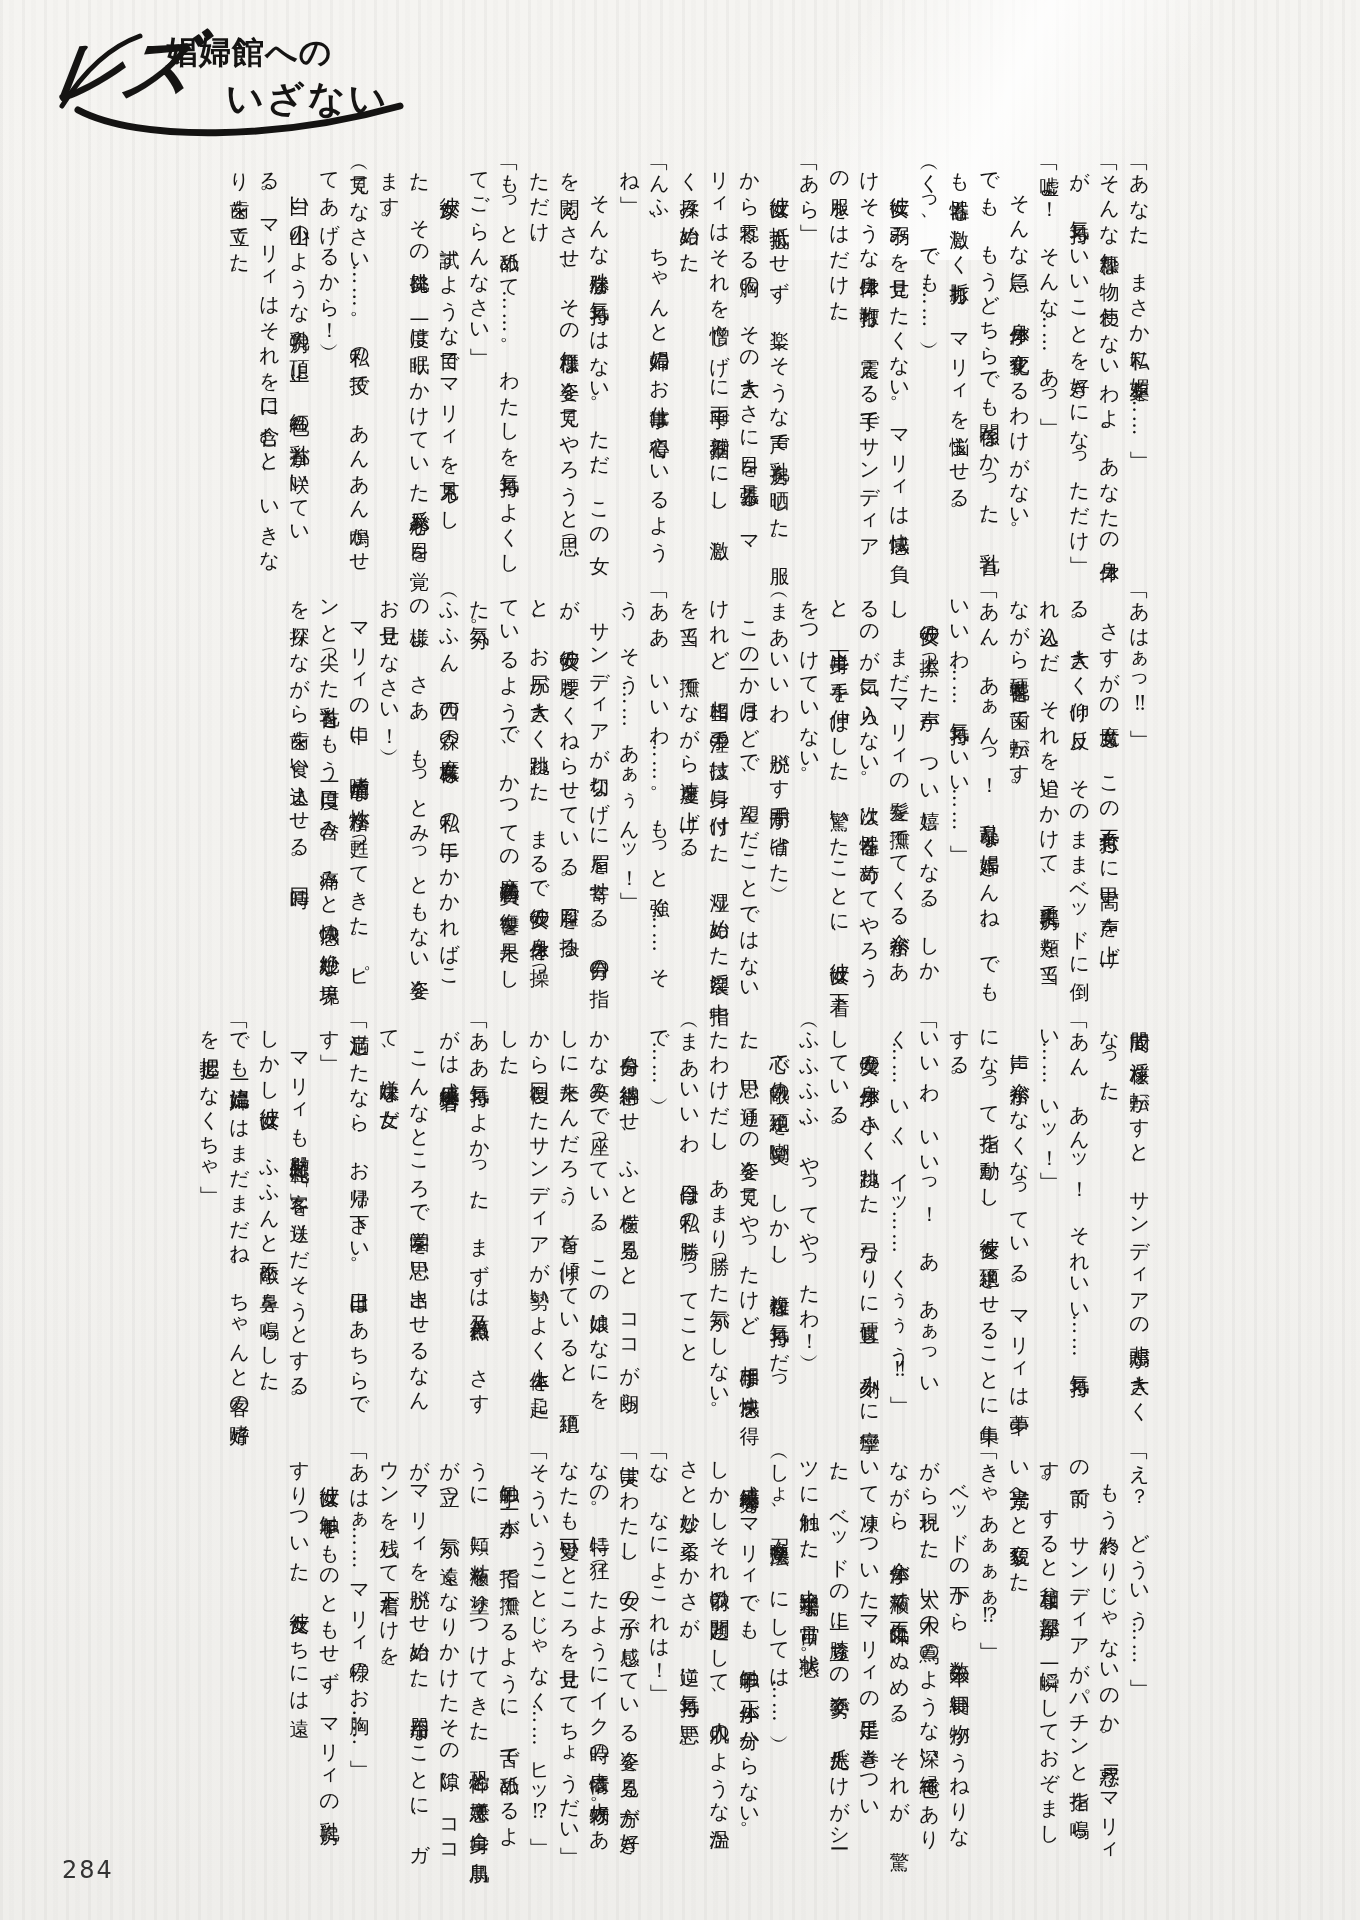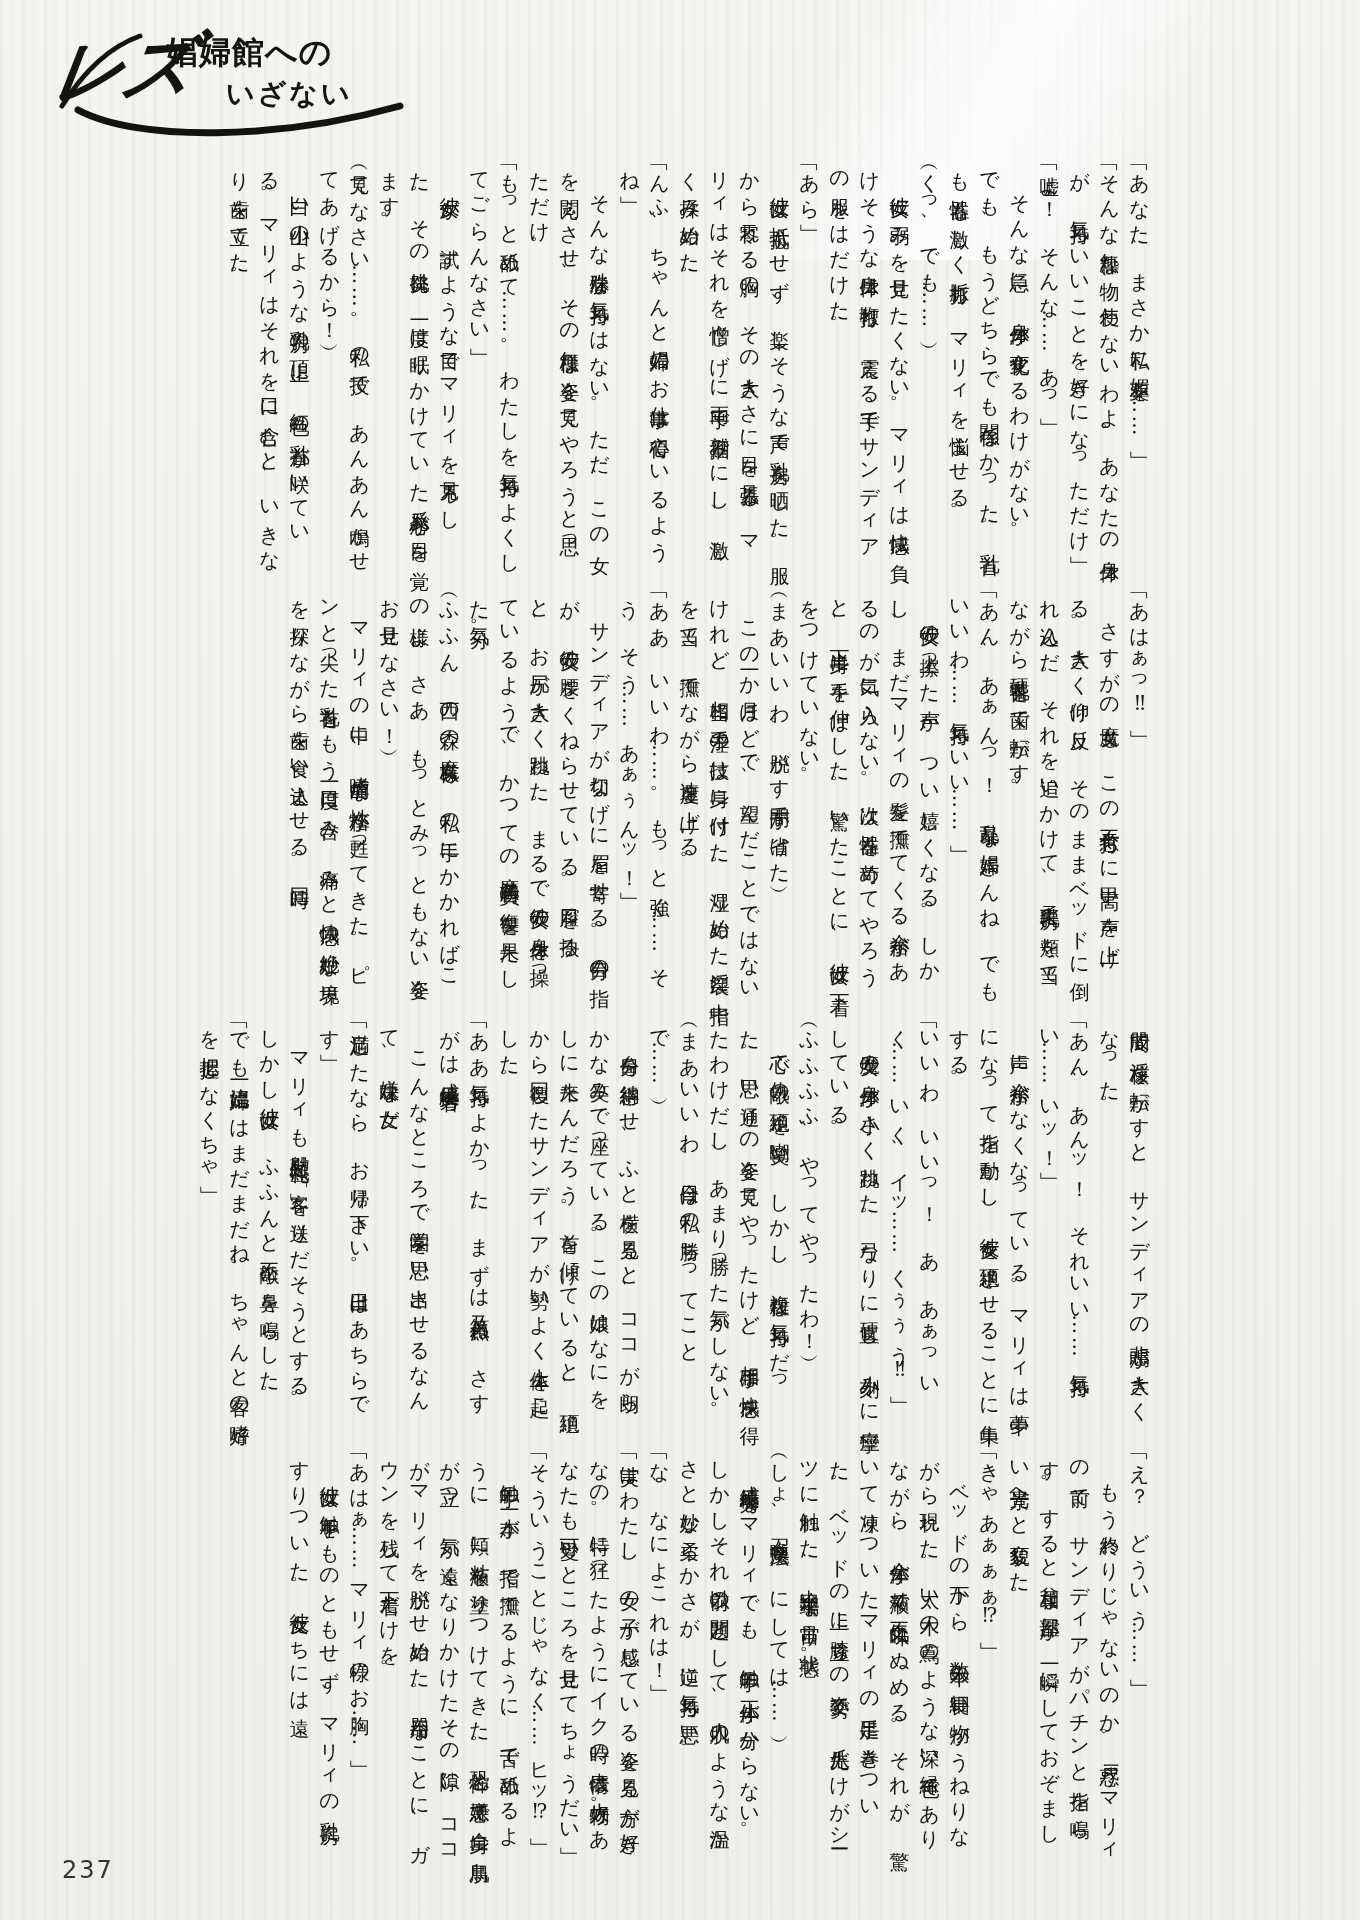--- a/index.html
+++ b/index.html
@@ -37,21 +37,21 @@
     font-style: italic; transform: skewX(-12deg) rotate(-4deg);
     letter-spacing: -6px; line-height: 1;
   }
   .title-main {
     position: absolute; top: 22px; left: 118px;
     font-size: 32px; font-weight: bold;
     letter-spacing: 1px; line-height: 1; white-space: nowrap;
   }
   .title-sub {
     position: absolute; top: 66px; left: 178px;
-    font-size: 28px; font-weight: bold;
+    font-size: 37px; font-weight: bold;
     letter-spacing: 3px; line-height: 1; white-space: nowrap;
   }
   .title-swoosh { position: absolute; top: 0; left: 0; }
 
   .band {
     position: absolute;
     left: 100px;
     width: 1055px;
     writing-mode: vertical-rl;
     text-orientation: mixed;
@@ -144,15 +144,15 @@
     <p>（しょ、召喚魔法？　にしては……）</p>
     <p>　成績優秀なマリィでも、触手の正体が分からない。しかしそれ以前の問題として、人肌のような温かさと妙な柔らかさが、逆に気持ち悪い。</p>
     <p>「な、なによこれは！」</p>
     <p>「実はわたし、女の子が感じている姿を見る方が好きなの。特に狂ったようにイク時の表情は大好物。あなたも可愛いところを見せてちょうだい」</p>
     <p>「そういうことじゃなく……ヒッ⁉」</p>
     <p>　触手の一本が、指で撫でるように、舌で舐めるように、頬に粘液を塗りつけてきた。恐怖と嫌悪で全身に鳥肌が立つ。気が遠くなりかけたその隙に、ココがマリィを脱がせ始めた。器用なことに、ガウンを残して下着だけを。</p>
     <p>「あはぁ……マリィ様のお胸……」</p>
     <p>　彼女は触手をものともせず、マリィの乳房にすりついた。彼女たちには遠</p>
   </div>
 
-  <div class="page-number">237</div>
+  <div class="page-number">284</div>
 
 </div>
 
 </body></html>

